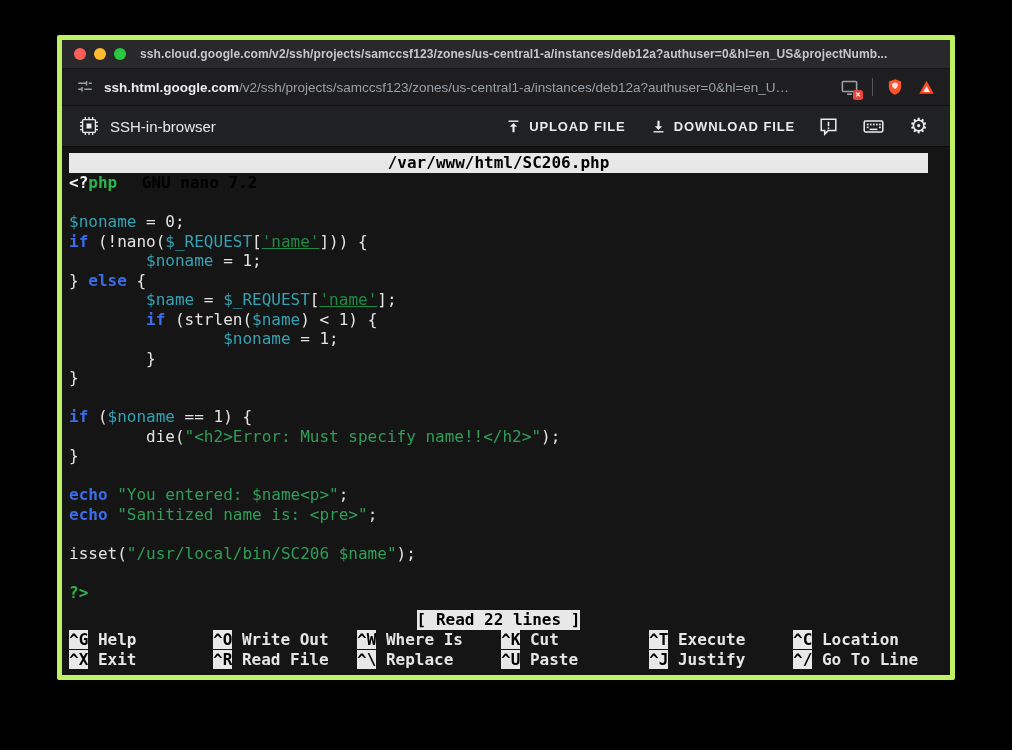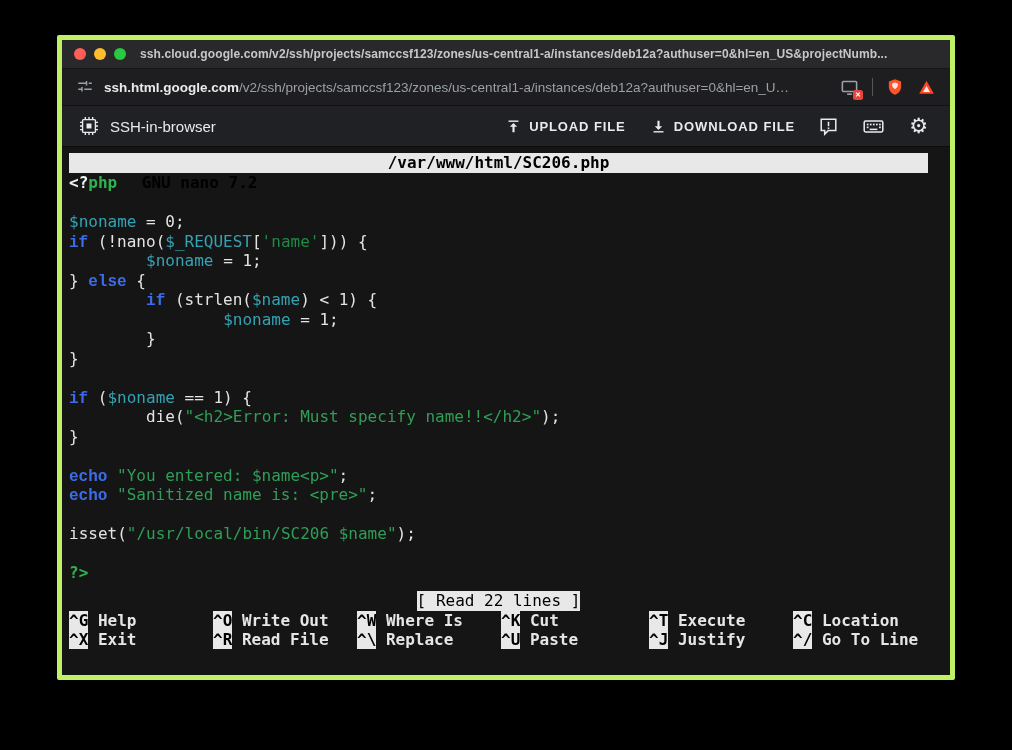--- a/index.html
+++ b/index.html
@@ -60,30 +60,30 @@
     font-family:"DejaVu Sans Mono",monospace;font-size:16px;
     padding:6px 22px 0 7px;overflow:hidden;
   }
   .nano-header{
     background:var(--c-nano-bar-bg,#e8e8e8);color:#000;font-weight:700;
     height:20px;line-height:20px;position:relative;padding-left:15px;
     white-space:pre;
   }
   .nano-file{position:absolute;left:0;right:0;top:0;text-align:center;}
   .code-line{height:19.5px;line-height:19.5px;white-space:pre;}
-  .tok-k{color:var(--c-keyword,#3c6cea);font-weight:700;font-family:Liberation Mono, monospace;}
+  .tok-k{color:var(--c-keyword,#3c6cea);font-weight:700;}
   .tok-v{color:var(--c-variable,#34a2b2);}
   .tok-s{color:var(--c-string,#2f9e57);}
-  .tok-sq{color:var(--c-string-single,#1f8a45);}
+  .tok-sq{color:var(--c-string-single,#1f8a45);text-decoration:underline;}
   .tok-p{color:var(--c-plain,#e3e3e3);}
   .tok-tag{color:var(--c-php-tag,#f2f2f2);font-weight:700;}
   .tok-tagk{color:var(--c-php-tag-keyword,#2fb24f);font-weight:700;}
   .nano-status-row{margin-top:8px;height:20px;text-align:center;}
   .nano-status{display:inline-block;background:var(--c-nano-bar-bg,#e8e8e8);color:#000;
-    font-weight:400;line-height:20px;padding:0 0;text-align:center;}
+    font-weight:700;line-height:20px;padding:0 0;text-align:center;}
   .nano-shortcuts{
     display:grid;grid-template-columns:144px 144px 144px 148px 144px 1fr;
     height:19.5px;line-height:19.5px;white-space:pre;
   }
   .sc-cell{white-space:pre;}
   .sc-key{background:var(--c-nano-bar-bg,#e8e8e8);color:#000;font-weight:700;}
   .sc-label{color:#e6e6e6;font-weight:700;margin-top:48px;}
 </style>
 </head>
 <body>
@@ -193,20 +193,21 @@
       <span class="nano-title">GNU nano 7.2</span>
       <span class="nano-file">/var/www/html/SC206.php</span>
     </div>
     <div class="code" id="code-area">
         <div class="code-line"><span class="tok-tag">&lt;?</span><span class="tok-tagk">php</span></div>
         <div class="code-line"> </div>
         <div class="code-line"><span class="tok-v">$noname</span><span class="tok-p"> = 0;</span></div>
         <div class="code-line"><span class="tok-k">if</span><span class="tok-p"> (!nano(</span><span class="tok-v">$_REQUEST</span><span class="tok-p">[</span><span class="tok-sq">'name'</span><span class="tok-p">])) {</span></div>
         <div class="code-line"><span class="tok-p">        </span><span class="tok-v">$noname</span><span class="tok-p"> = 1;</span></div>
         <div class="code-line"><span class="tok-p">} </span><span class="tok-k">else</span><span class="tok-p"> {</span></div>
+        <div class="code-line"><span class="tok-p">        </span><span class="tok-v">$name</span><span class="tok-p"> = </span><span class="tok-v">$_REQUEST</span><span class="tok-p">[</span><span class="tok-sq">'name'</span><span class="tok-p">];</span></div>
         <div class="code-line"><span class="tok-p">        </span><span class="tok-k">if</span><span class="tok-p"> (strlen(</span><span class="tok-v">$name</span><span class="tok-p">) &lt; 1) {</span></div>
         <div class="code-line"><span class="tok-p">                </span><span class="tok-v">$noname</span><span class="tok-p"> = 1;</span></div>
         <div class="code-line"><span class="tok-p">        }</span></div>
         <div class="code-line"><span class="tok-p">}</span></div>
         <div class="code-line"> </div>
         <div class="code-line"><span class="tok-k">if</span><span class="tok-p"> (</span><span class="tok-v">$noname</span><span class="tok-p"> == 1) {</span></div>
         <div class="code-line"><span class="tok-p">        die(</span><span class="tok-s">"&lt;h2&gt;Error: Must specify name!!&lt;/h2&gt;"</span><span class="tok-p">);</span></div>
         <div class="code-line"><span class="tok-p">}</span></div>
         <div class="code-line"> </div>
         <div class="code-line"><span class="tok-k">echo</span><span class="tok-p"> </span><span class="tok-s">"You entered: $name&lt;p&gt;"</span><span class="tok-p">;</span></div>

